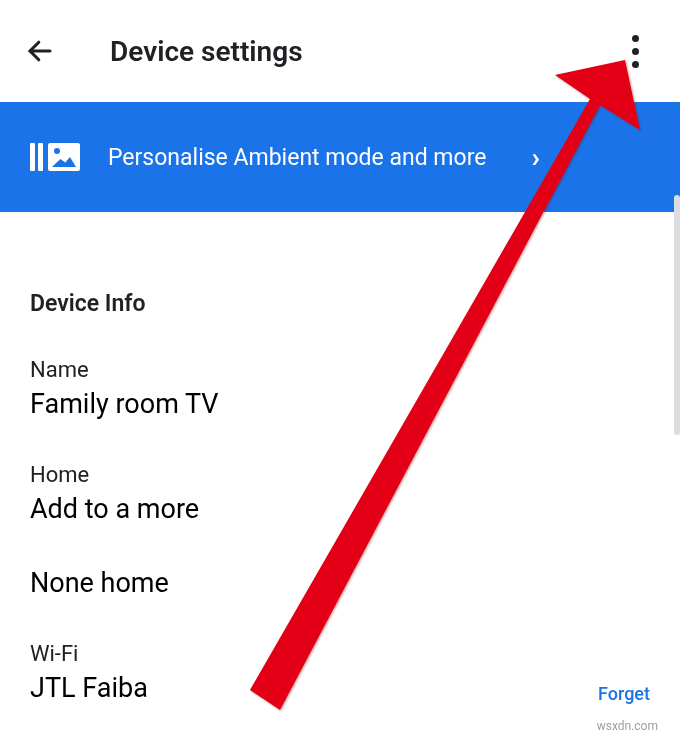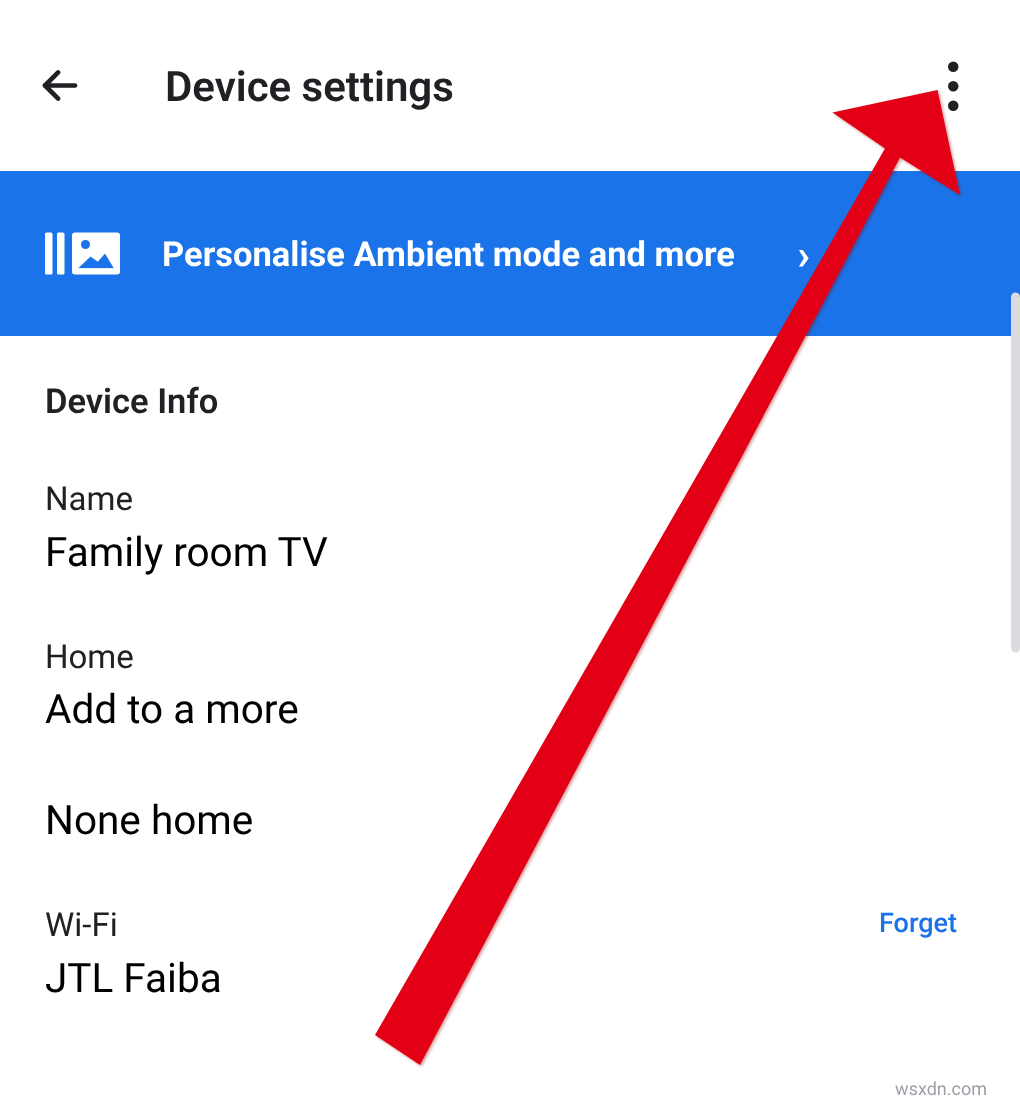--- a/index.html
+++ b/index.html
@@ -11,21 +11,21 @@
       font-family: Roboto, 'Segoe UI', Arial, sans-serif;
       background: #fff;
       width: 680px;
       height: 739px;
       position: relative;
       overflow: hidden;
     }
     .header {
       display: flex;
       align-items: center;
-      height: 114px;
+      height: 102px;
       padding: 0 20px;
     }
     .back-arrow {
       width: 40px;
       height: 40px;
       display: flex;
       align-items: center;
       justify-content: center;
       cursor: pointer;
     }
@@ -97,42 +97,43 @@
       left: 4px;
       right: 4px;
       height: 10px;
       background: #1a73e8;
       clip-path: polygon(0 100%, 35% 20%, 55% 55%, 75% 0, 100% 100%);
     }
     .banner-text {
       color: #fff;
       font-size: 23px;
       margin-left: 28px;
-      font-weight: 700;
+      font-weight: 400;
       flex: 1;
     }
     .chevron {
       color: #fff;
       font-size: 28px;
       font-weight: bold;
       margin-right: 110px;
     }
     .content {
-      padding: 30px 42px 0 30px;
+      padding: 30px 30px 0 30px;
+      margin-top: 48px;
     }
     .section-header {
       font-size: 23px;
       font-weight: 600;
       color: #202124;
       margin-bottom: 40px;
     }
     .setting-row {
       display: flex;
       justify-content: space-between;
-      align-items: flex-start;
+      align-items: flex-end;
       margin-bottom: 42px;
       cursor: pointer;
     }
     .setting-label {
       font-size: 22px;
       color: #202124;
       font-weight: 400;
       margin-bottom: 6px;
     }
     .setting-value {

